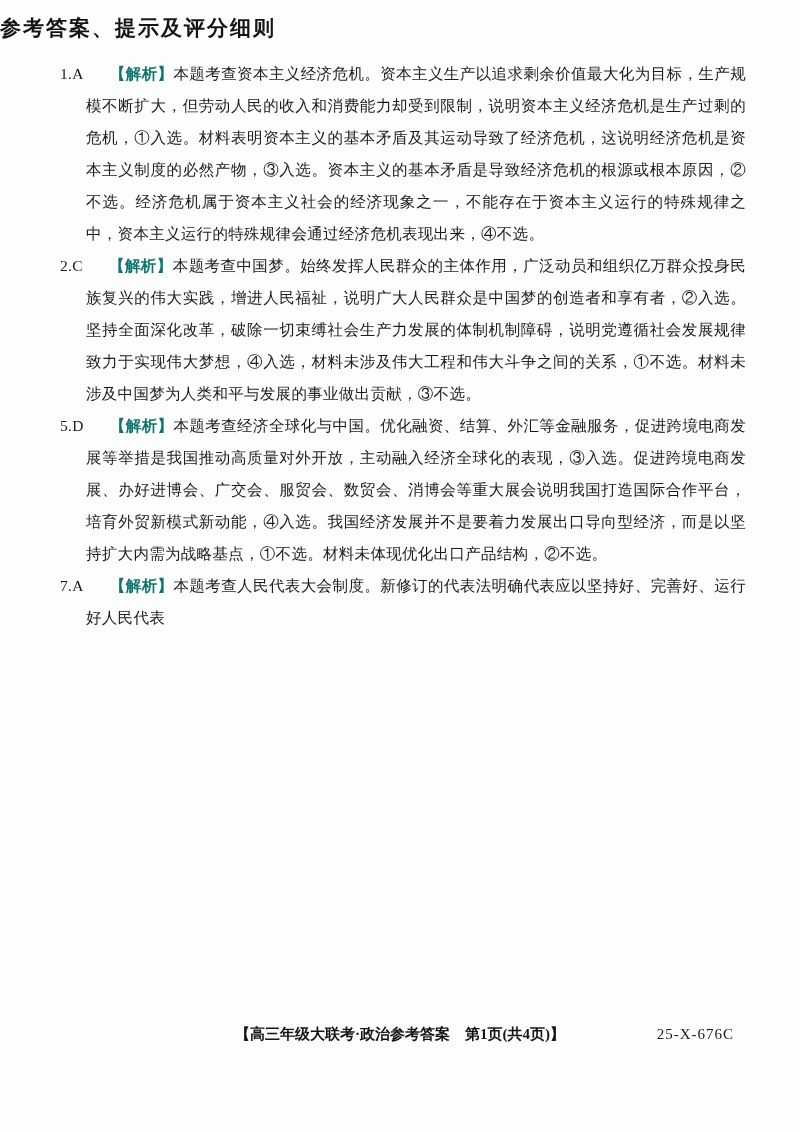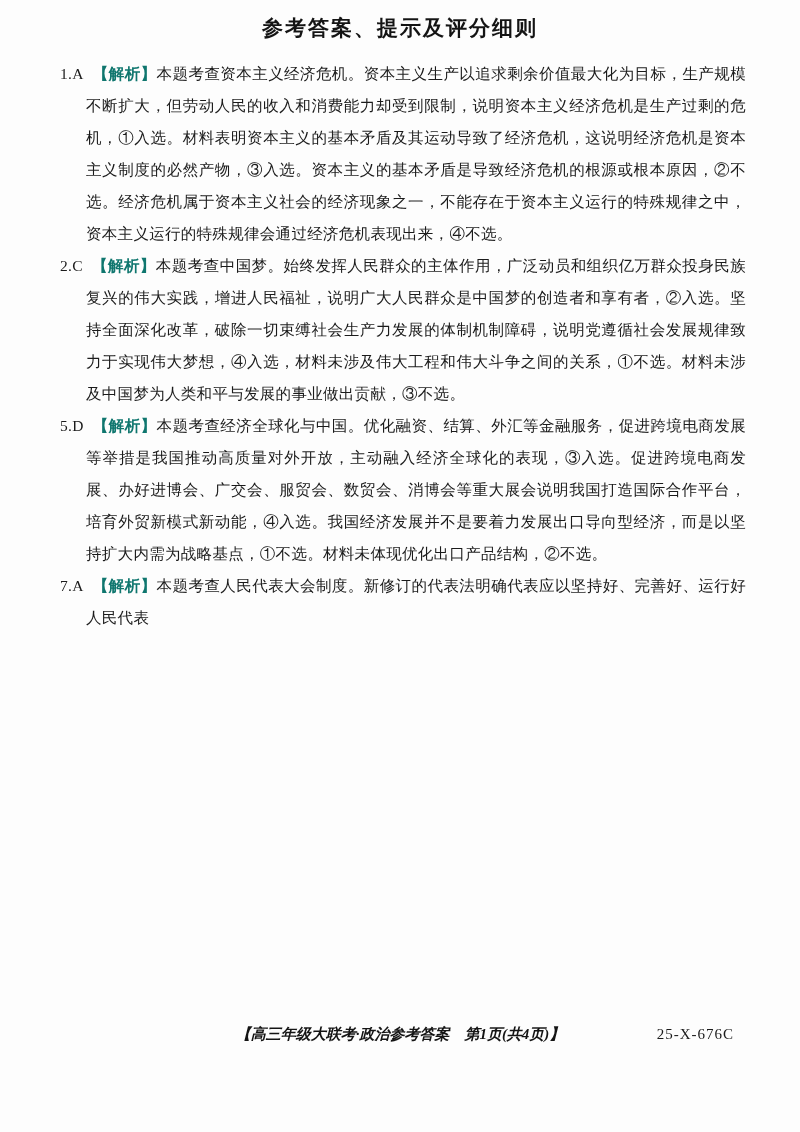--- a/index.html
+++ b/index.html
@@ -14,21 +14,20 @@
     background: #fdfdfd;
     overflow: hidden;
     font-family: "Liberation Serif", "DejaVu Serif", serif;
     color: #1b1b1b;
   }
   .page-title {
     position: absolute;
     top: 14px;
     left: 0;
     width: 100%;
-    text-align: center;
     font-size: 21px;
     font-weight: bold;
     letter-spacing: 2px;
     color: #141414;
   }
   .items {
     position: absolute;
     top: 58px;
     left: 60px;
     width: 686px;
@@ -36,21 +35,21 @@
   .item {
     margin: 0;
     padding-left: 26px;
     text-indent: -26px;
     text-align: justify;
     font-size: 15.5px;
     line-height: 32px;
     letter-spacing: 0.3px;
   }
   .item .num {
-    margin-right: 9px;
+    margin-right: 26px;
     white-space: nowrap;
   }
   .item .label {
     font-weight: bold;
     color: #0f766e;
   }
   .footer {
     position: absolute;
     top: 1022px;
     left: 57px;
@@ -58,21 +57,20 @@
     height: 24px;
     font-size: 15px;
     line-height: 24px;
   }
   .footer .center-text {
     display: block;
     width: 100%;
     text-align: center;
     font-weight: bold;
     color: #141414;
-    font-style: italic;
   }
   .footer .code {
     position: absolute;
     right: 9px;
     top: 0;
     font-weight: normal;
     letter-spacing: 1px;
     color: #1b1b1b;
   }
 </style>

